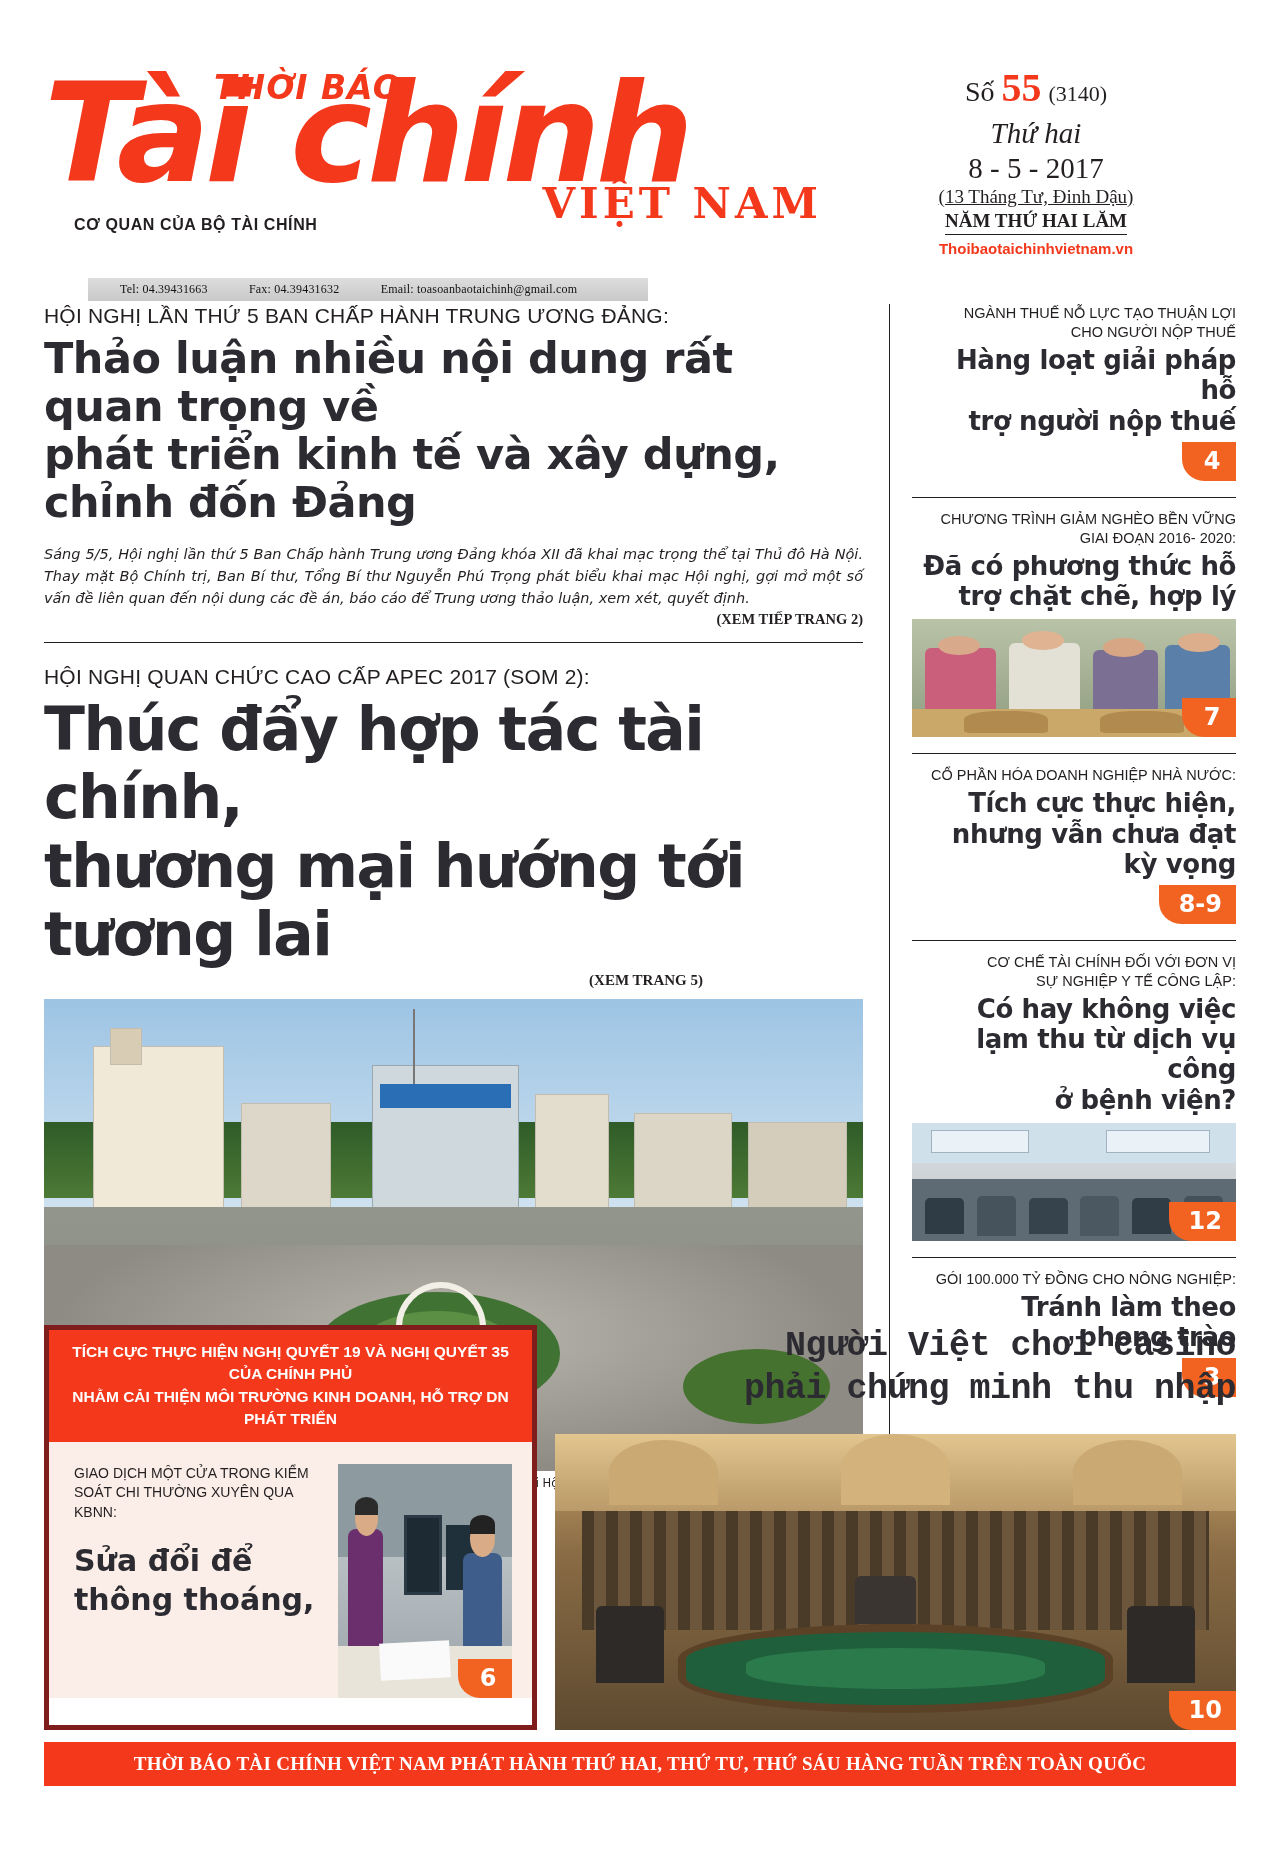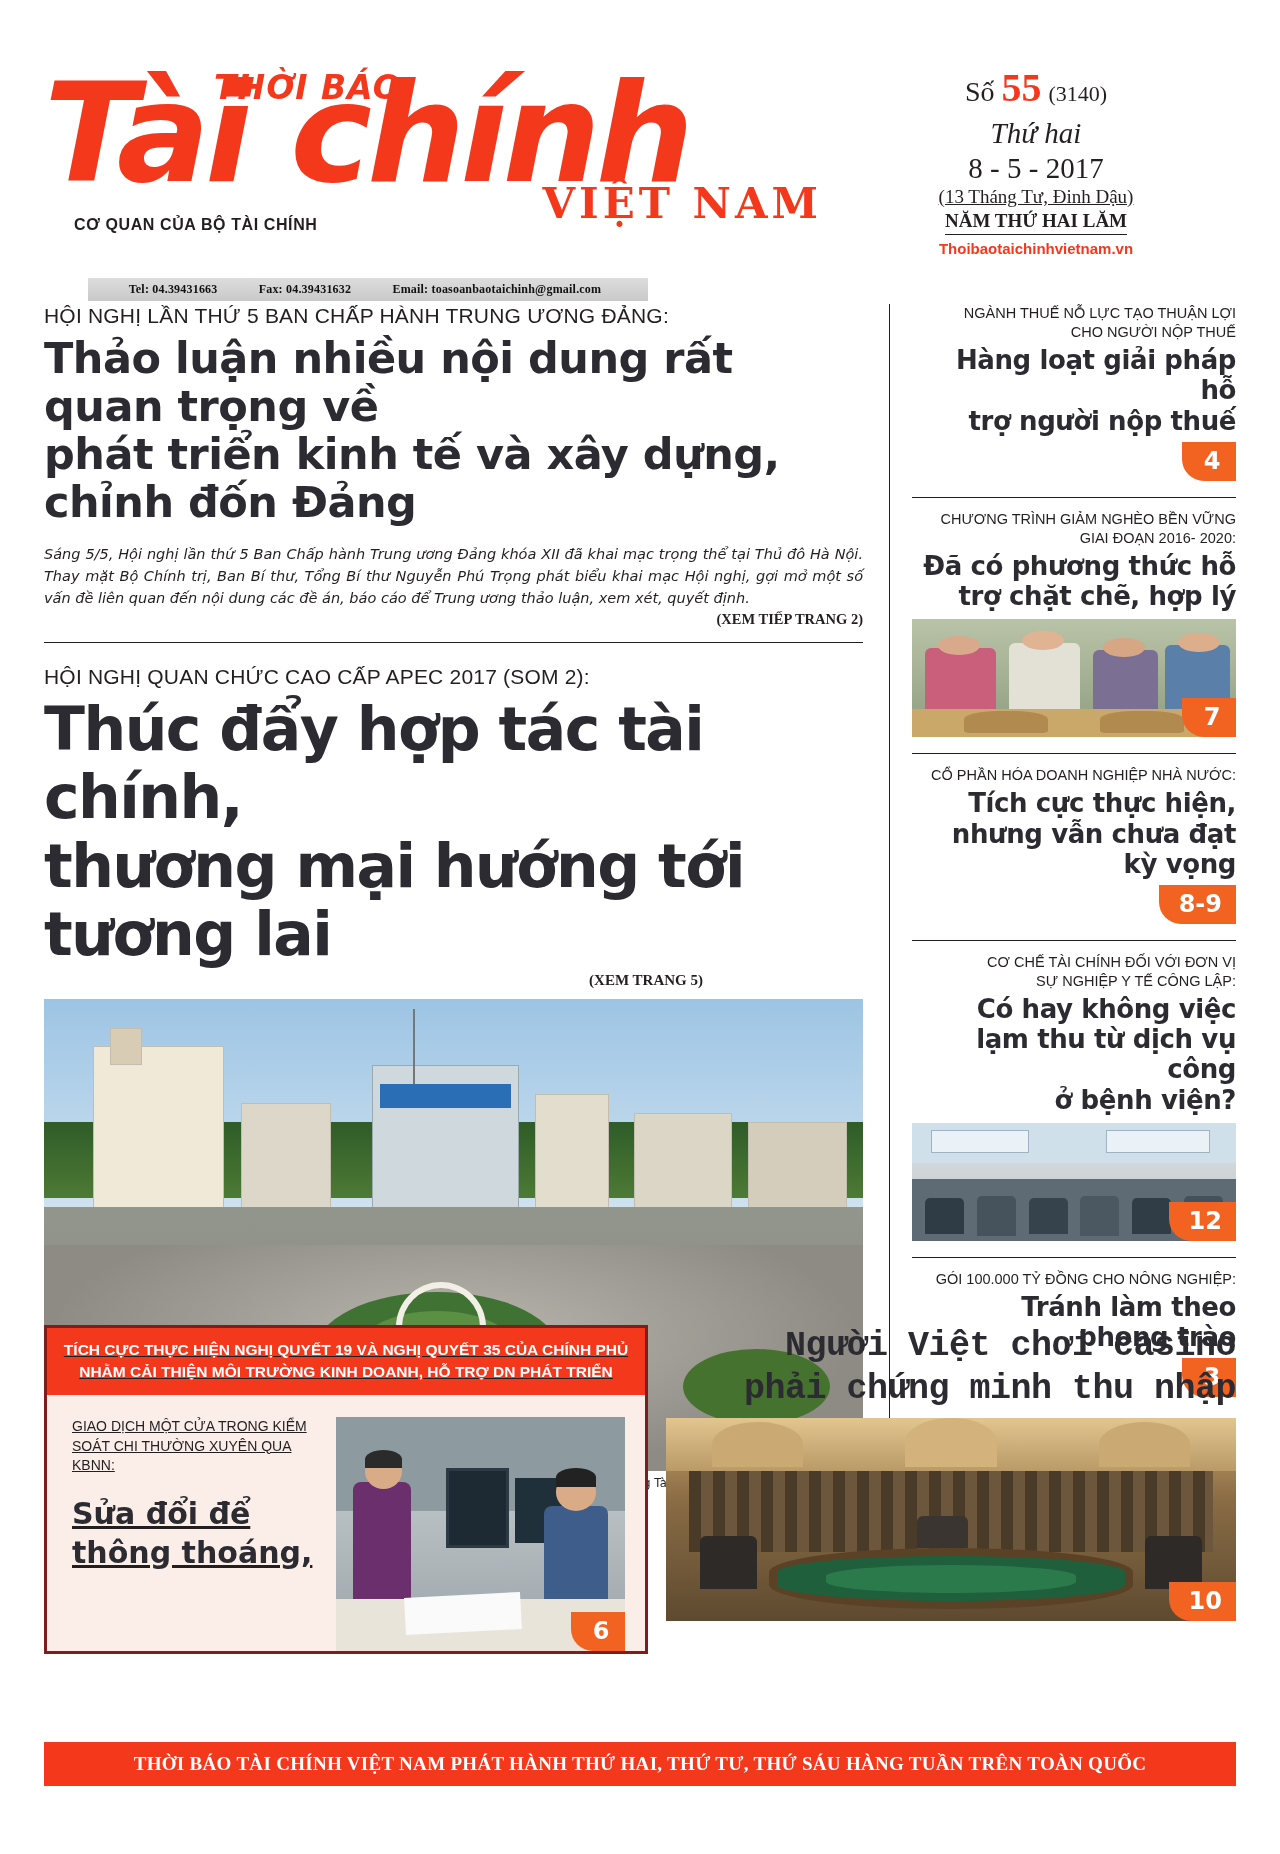--- a/index.html
+++ b/index.html
@@ -52,23 +52,23 @@
   .issue-lunar { font-size: 19px; margin-top: 1px; text-decoration: underline; }
   .issue-year { font-size: 19px; font-weight: 700; margin-top: 2px;
     border-bottom: 1px solid #231f20; display: inline-block; padding-bottom: 2px; }
   .issue-web { font-size: 15px; color: #f3381c; font-weight: 700; margin-top: 5px;
     font-family: "Liberation Sans", sans-serif; }
 
   .contact-bar {
     margin: 6px 44px 0 44px; width: 560px;
     background: linear-gradient(to bottom,#dddddd,#c9c9c9);
     font-family: "Liberation Serif", serif;
-    font-size: 12px; font-weight: 700; color: #111;
+    font-size: 12px; font-weight: 400; color: #111;
     padding: 4px 0 4px 32px; letter-spacing: .2px;
-    position: absolute; left: 44px; top: 272px; text-align: center;
+    position: absolute; left: 44px; top: 272px;
   }
   .contact-bar span { margin-right: 38px; }
 
   
   .content { display: flex; gap: 0; margin-top: 304px; position: absolute; top: 0; left: 44px; right: 44px; }
   .col-left { width: 845px; padding-right: 26px; }
   .col-right { width: 347px; padding-left: 22px; border-left: 1px solid #231f20; }
 
   .eyebrow {
     font-size: 21px; letter-spacing: .2px; color: #231f20;
@@ -120,41 +120,41 @@
     background: #f26322; color: #fff; font-weight: 700;
     font-family: "DejaVu Sans", sans-serif;
     font-size: 24px; line-height: 1; padding: 7px 14px 8px 20px;
     border-radius: 0 0 0 22px; min-width: 54px; text-align: center;
   }
   .side-rule { border-top: 1px solid #231f20; margin: 12px 0; }
   .side-photo { width: 100%; height: 118px; margin-top: 8px; position: relative; overflow: hidden; }
 
   
   .bottom { position: absolute; left: 44px; right: 44px; top: 1325px; display: flex; gap: 18px; }
-  .box-left { width: 604px; border: 3px solid #7f1d1d; text-decoration: underline; }
+  .box-left { width: 493px; border: 5px solid #7f1d1d; }
   .box-banner {
     background: #f3381c; color: #fff; text-align: center;
     font-weight: 700; font-size: 15.5px; line-height: 1.45;
     padding: 11px 14px; font-family: "Liberation Sans", sans-serif;
   }
   .box-body { background: #fbeee8; padding: 22px 20px 0 25px; display: flex; min-height: 256px; }
   .box-txt { width: 250px; }
   .box-eyebrow { font-size: 14px; line-height: 1.4; margin-bottom: 18px; }
   .box-hl { font-family:"DejaVu Sans",sans-serif; font-weight:700;
     font-size: 30px; line-height: 1.3; color:#2b2b31; }
   .box-pic { flex: 1; margin-left: 14px; position: relative; }
   .badge-abs { position: absolute; right: 0; bottom: 0; }
 
   .box-right { flex: 1; }
   .right-hl {
     font-family:Liberation Mono, monospace; font-weight:700;
     font-size: 35px; line-height: 1.22; text-align: right;
     color:#2b2b31; letter-spacing:-0.5px;
   }
-  .right-pic { margin-top: 8px; height: 203px; position: relative; overflow: hidden;}
+  .right-pic { margin-top: 24px; height: 296px; position: relative; overflow: hidden;}
 
   .footer-strip {
     position: absolute; left: 44px; right: 44px; top: 1742px;
     background: #f3381c; color: #fff; text-align: center;
     font-family: "Liberation Serif", serif; font-weight: 700;
     font-size: 19px; padding: 11px 0; letter-spacing: .3px;
   }
 
   
   .ph { position:absolute; }

